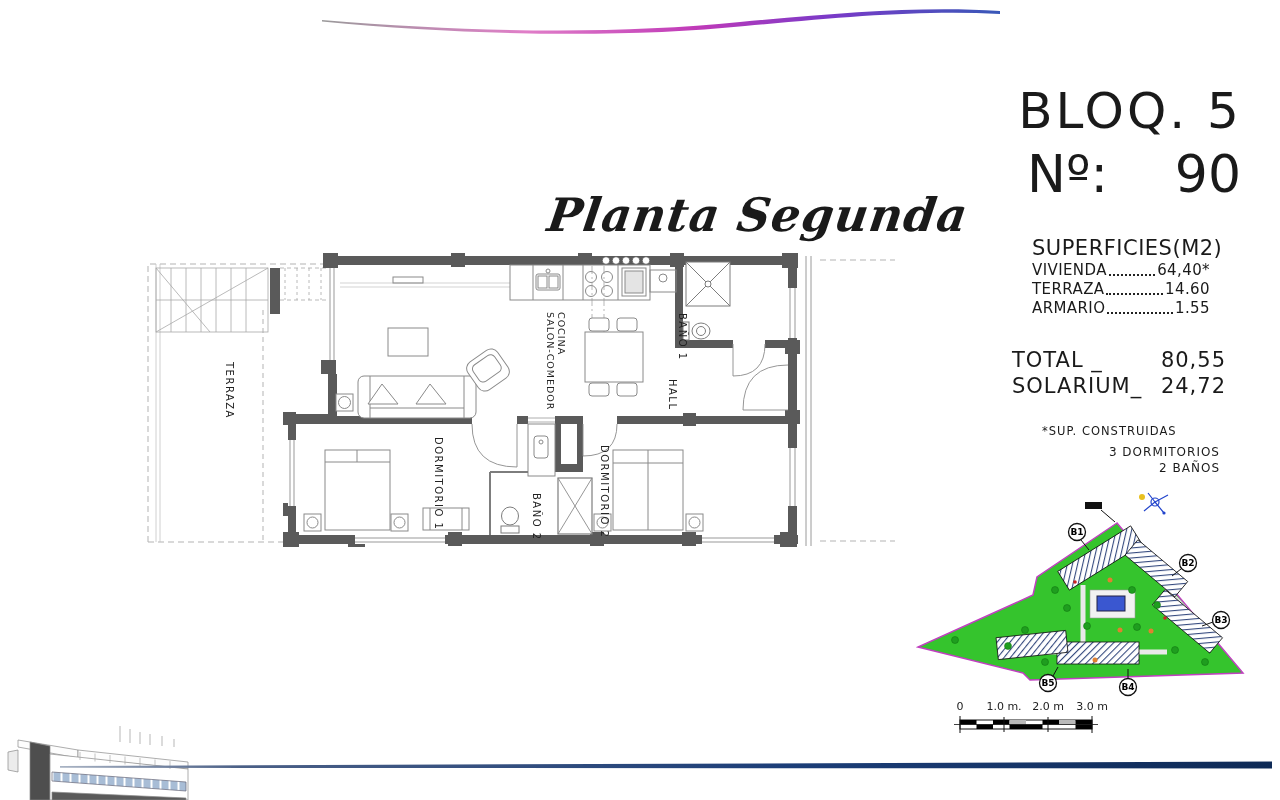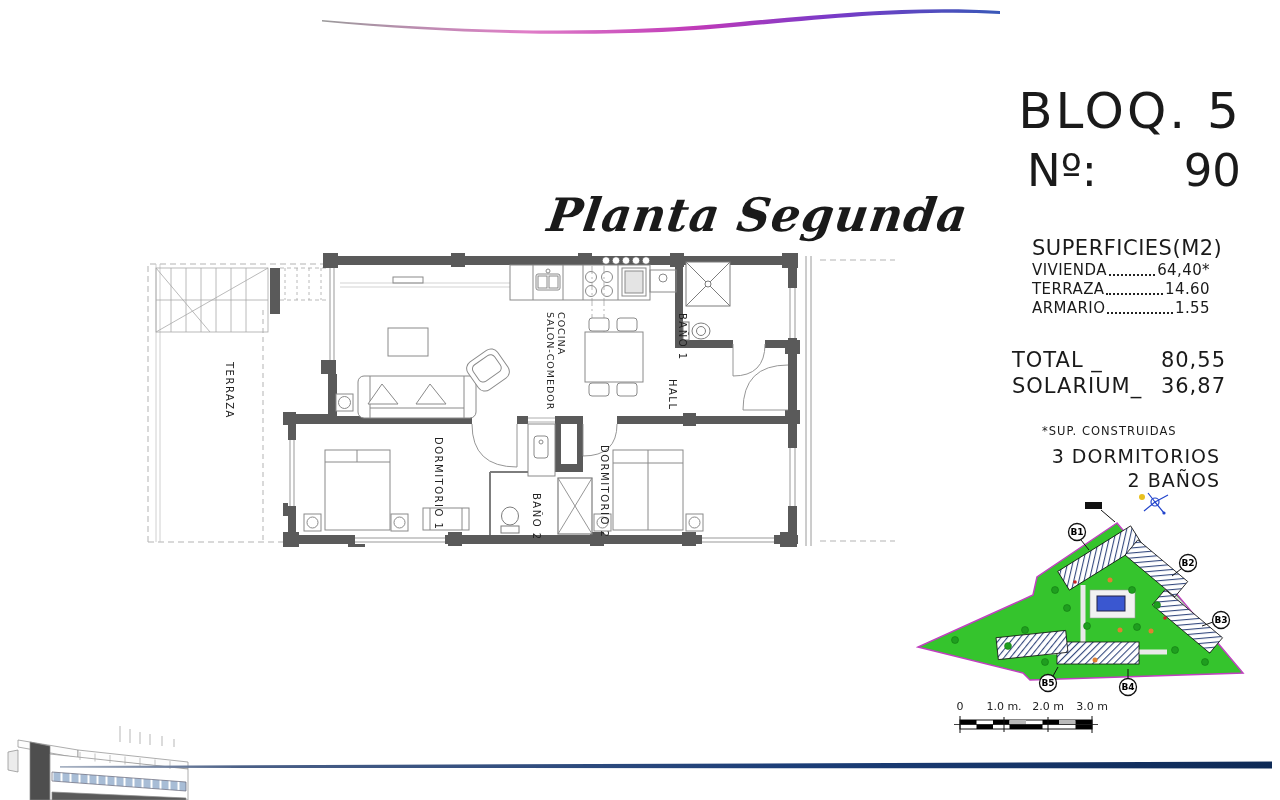--- a/index.html
+++ b/index.html
@@ -5,29 +5,29 @@
   html,body{margin:0;padding:0;background:#fff;}
   .page{position:relative;width:1280px;height:800px;background:#ffffff;overflow:hidden;
         font-family:"DejaVu Sans", sans-serif;color:#1a1a1a;}
   .abs{position:absolute;}
   
   .plan-title{left:548px;top:188px;font-family:"DejaVu Serif",serif;font-style:italic;font-weight:bold;
               font-size:46px;letter-spacing:1px;transform:skewX(-8deg);white-space:nowrap;}
   
   .blk{left:1005px;top:82px;width:250px;text-align:center;}
   .blk-line1{font-size:50px;letter-spacing:3px;white-space:nowrap;}
-  .blk-line2{display:flex;justify-content:space-between;padding:4px 14px 0 22px;font-size:45px;}
+  .blk-line2{display:flex;justify-content:space-between;padding:4px 14px 0 22px;font-size:52px;}
   .sup{left:1032px;top:236px;width:178px;}
   .sup-head{font-size:21px;font-weight:normal;letter-spacing:0.5px;white-space:nowrap;}
   .sup-row{display:flex;align-items:flex-end;font-size:15px;letter-spacing:0.4px;margin-top:1px;justify-content:space-between;}
   .leader{flex:1;border-bottom:2px dotted #222;margin:0 2px 3px 2px;height:1px;}
   .totals{left:1012px;top:348px;width:214px;font-size:21px;letter-spacing:1px;}
   .tot-row{display:flex;justify-content:space-between;margin-bottom:2px;white-space:nowrap;gap:11px;}
   .footnote{left:1042px;top:424px;font-size:11.5px;letter-spacing:1px;}
-  .program{left:1000px;top:443px;width:220px;text-align:right;font-size:19px;letter-spacing:1px;}
+  .program{left:1000px;top:443px;width:220px;text-align:right;font-size:12px;letter-spacing:1px;}
   .program div{margin-top:2px;}
   
   .vlabel{position:absolute;writing-mode:vertical-rl;font-size:10px;letter-spacing:1.5px;color:#222;white-space:nowrap;}
   .vlabel2{position:absolute;writing-mode:vertical-lr;font-size:9.5px;letter-spacing:1px;color:#222;line-height:11px;}
   
   .scalebar{left:952px;top:700px;width:160px;height:42px;}
   .scalebar .tick{position:absolute;top:0;font-size:11px;color:#222;transform:translateX(-50%);white-space:nowrap;}
 </style>
 </head>
 <body>
@@ -76,21 +76,21 @@
     </div>
   </div>
 
   <div class="abs totals">
     <div class="tot-row">
       <span>TOTAL _</span>
       <span>80,55</span>
     </div>
     <div class="tot-row">
       <span>SOLARIUM_</span>
-      <span>36,87</span>
+      <span>24,72</span>
     </div>
   </div>
 
   <div class="abs footnote">*SUP. CONSTRUIDAS</div>
 
   <div class="abs program">
     <div>3 DORMITORIOS</div>
     <div>2 BAÑOS</div>
   </div>
 

